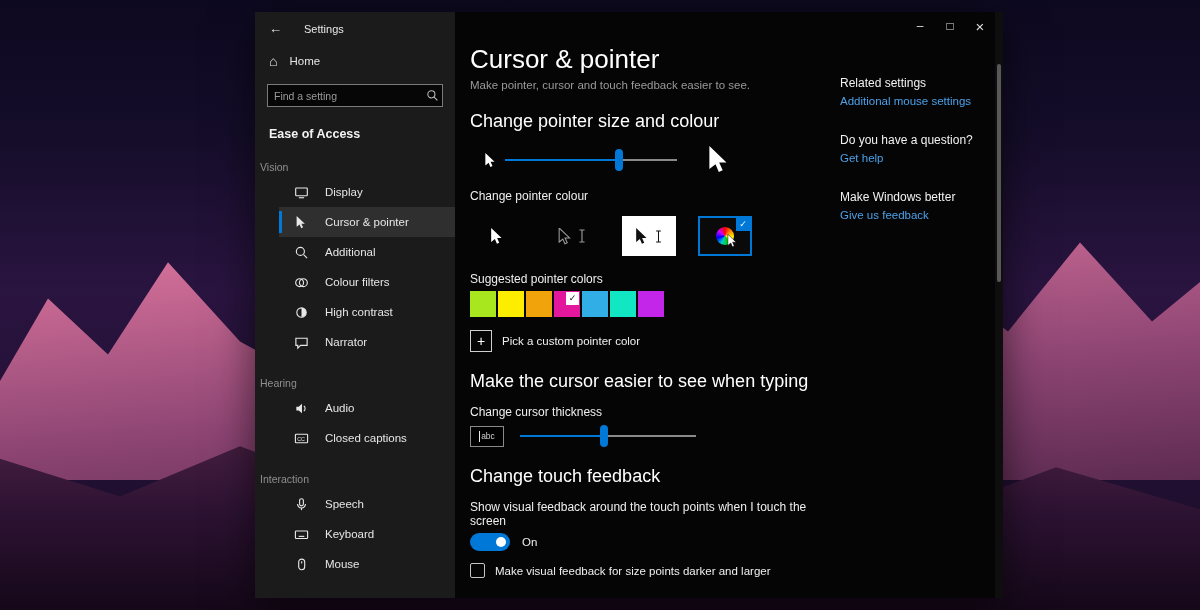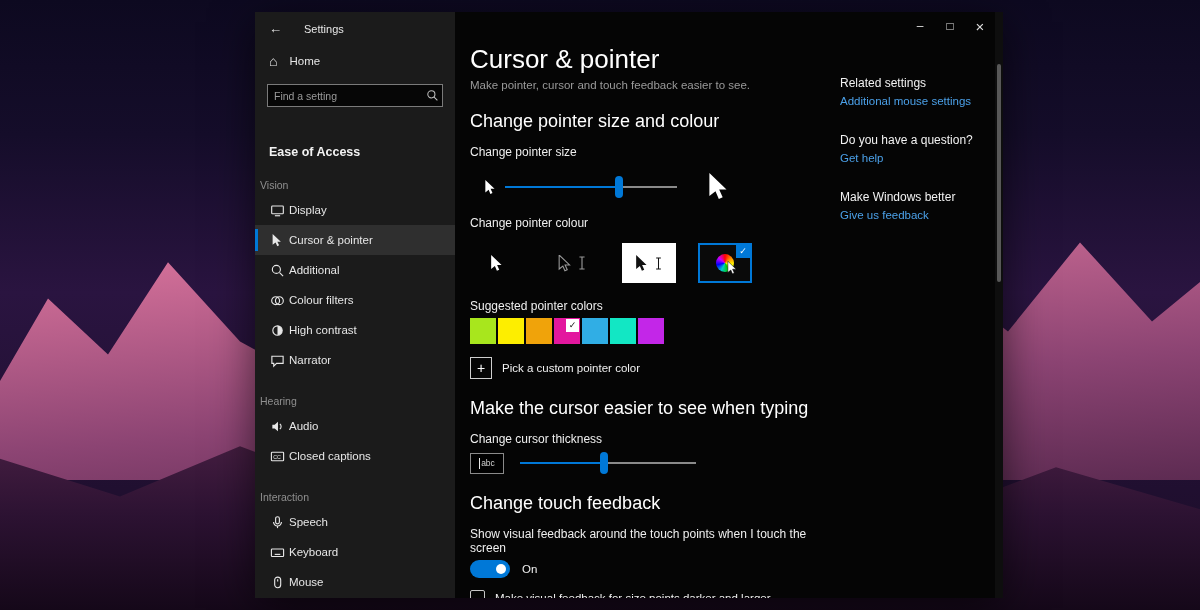--- a/index.html
+++ b/index.html
@@ -23,23 +23,23 @@
   
   .sidebar { width:200px; background:#1b1b1b; flex:none; color:#e6e6e6; position:relative; overflow:hidden; }
   .titlebar-left { display:flex; align-items:center; gap:22px; padding:9px 14px 4px 14px; font-size:11px; color:#e8e8e8; }
   .back { font-size:13px; cursor:default; }
   .home-row { display:flex; align-items:center; gap:12px; height:30px; padding-left:14px; font-size:11.5px; margin-top:6px; }
   .home-glyph { font-size:14px; line-height:1; }
   .search { margin:8px 12px 0 12px; height:23px; border:1px solid #7a7a7a; background:#060606; display:flex; align-items:center; }
   .search input { flex:1; background:transparent; border:none; outline:none; color:#cfcfcf; font-size:10.5px; padding:0 6px; font-family:inherit; }
   .search input::placeholder { color:#9a9a9a; }
   .search-ic { width:20px; display:flex; justify-content:center; }
-  .section-title { font-size:12.5px; font-weight:700; color:#f2f2f2; padding:14px 14px 0 14px;margin-top:24px; }
+  .section-title { font-size:12.5px; font-weight:700; color:#f2f2f2; padding:20px 14px 0 14px; }
   .group-label { font-size:10.5px; color:#8f8f8f; padding:20px 14px 4px 5px; }
-  .nav-item { position:relative; display:flex; align-items:center; gap:4px; height:30px; padding-left:14px; font-size:11.5px; color:#e6e6e6; cursor:default; }
+  .nav-item { position:relative; display:flex; align-items:center; gap:16px; height:30px; padding-left:14px; font-size:11.5px; color:#e6e6e6; cursor:default;margin-left:24px; }
   .nav-item.selected { background:#2f2f2f; }
   .sel-bar { position:absolute; left:0; top:4px; bottom:4px; width:3px; background:var(--accent); }
   .nicon { width:16px; display:flex; justify-content:center; align-items:center; }
   .nicon svg { stroke:#e8e8e8; fill:none; stroke-width:1.2; }
 
   
   .main { flex:1; position:relative; background:#050505; color:#fff; overflow:hidden; }
   .caption-btns { position:absolute; top:0; right:8px; display:flex; z-index:5; }
   .caption-btns span { width:30px; height:28px; display:flex; align-items:center; justify-content:center; color:#dfdfdf; font-size:12px; }
   .caption-btns .cb-close { font-size:15px; }
@@ -248,21 +248,20 @@
       <span>–</span>
       <span>□</span>
       <span class="cb-close">×</span>
     </div>
 
     <div class="content">
       <h1>Cursor &amp; pointer</h1>
       <div class="subtitle">Make pointer, cursor and touch feedback easier to see.</div>
 
       <h2>Change pointer size and colour</h2>
-      <div class="lbl">Change pointer size</div>
 
       <div class="size-row">
         <svg class="arrow-svg" width="13" height="15" viewBox="0 0 13 16" style="fill:#fff">
             <path d="M1,0 L1,13.2 L4.5,10.4 L6.4,14.8 L8.6,13.8 L6.6,9.4 L10.8,9.4 Z"></path>
           </svg>
         <div class="slider">
           <div class="fill" style="width: 66%;"></div>
           <div class="thumb" style="left: 66%;"></div>
         </div>
         <svg class="arrow-svg big-cursor" width="24" height="28" viewBox="0 0 13 16" style="fill:#fff">

